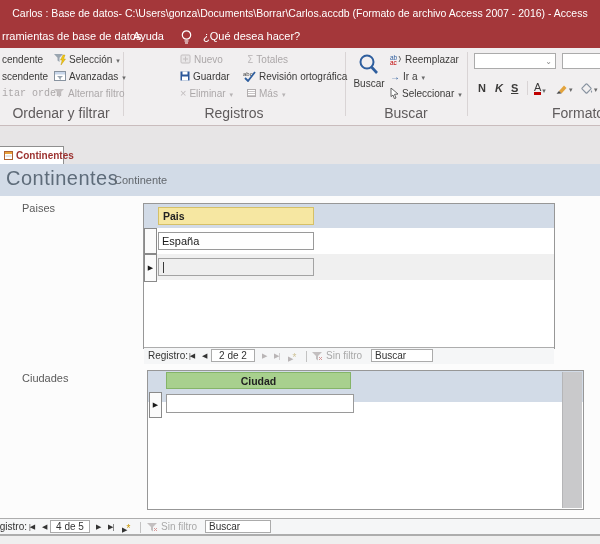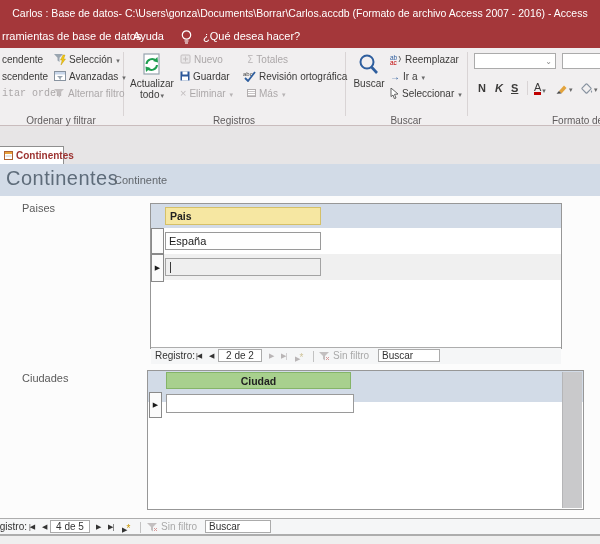--- a/index.html
+++ b/index.html
@@ -14,21 +14,21 @@
   
   .titlebar { left:0; top:0; width:600px; height:26px; background:#a4373a;
     display:flex; align-items:center; justify-content:center; }
   .titlebar span { color:#fff; font-size:10.5px; white-space:nowrap; }
   .menubar { left:0; top:26px; width:600px; height:22px; background:#a4373a; color:#fff; font-size:11px; }
   .menubar .mi { position:absolute; top:4px; white-space:nowrap; cursor:default; }
 
   
   .ribbon { left:0; top:48px; width:600px; height:78px; background:#f1eff0; border-bottom:1px solid #c9bcbd; }
   .vsep { position:absolute; top:4px; height:64px; width:1px; background:#d9d4d5; }
-  .grp-label { position:absolute; top:67px; font-size:10px; color:#5f5b5c; text-align:center; white-space:nowrap; }
+  .grp-label { position:absolute; top:57px; font-size:14px; color:#5f5b5c; text-align:center; white-space:nowrap; }
   .rbtn { position:absolute; height:16px; display:flex; align-items:center; gap:3px;
           font-size:10px; white-space:nowrap; color:#3b3a39; cursor:default;justify-content:center; }
   .rbtn.gray, .rbtn.gray .gl { color:#aca8a9; }
   .chv::after { content:"▾"; font-size:7px; color:#6a6a6a; margin-left:1px; }
   .gray .chv::after { color:#b7b3b4; }
   .bigbtn { position:absolute; width:44px; top:3px; height:62px; text-align:center; font-size:10px; cursor:default; }
   .bigbtn .bicon { margin:2px auto 1px auto; width:24px; height:24px; display:block; }
   .combo { position:absolute; height:16px; background:#fff; border:1px solid #ababab;
            display:flex; align-items:center; justify-content:flex-end; padding-right:3px; }
   .combo .cchv { font-size:8px; color:#8a8a8a; }
@@ -153,33 +153,20 @@
     <div class="rbtn gray" style="left:54px; top:37px;">
       <span class="icon">
         <svg width="11" height="9" viewBox="0 0 11 9">
           <polygon points="0,0 10,0 6,4 6,8.5 4,7 4,4" fill="#c3bfc0"></polygon>
         </svg>
       </span>
       <span>Alternar filtro</span>
     </div>
     <div class="grp-label" style="left:0; width:122px;">Ordenar y filtrar</div>
 
-    <div class="bigbtn" style="left:130px;">
-      <span class="bicon">
-        <svg width="24" height="24" viewBox="0 0 24 24">
-          <rect x="4" y="1" width="15" height="20" fill="#fff" stroke="#97a3ae" stroke-width="1.2"></rect>
-          <path d="M6.5 11 a5.5 5.5 0 0 1 9.5 -3.2" fill="none" stroke="#1e9e50" stroke-width="2"></path>
-          <polygon points="17.5,4 18,9.5 13,8" fill="#1e9e50"></polygon>
-          <path d="M17 12 a5.5 5.5 0 0 1 -9.5 3.2" fill="none" stroke="#1e9e50" stroke-width="2"></path>
-          <polygon points="6,19 5.5,13.5 10.5,15" fill="#1e9e50"></polygon>
-        </svg>
-      </span>
-      <div>Actualizar</div>
-      <div><span>todo</span><span class="chv"></span></div>
-    </div>
 
     <div class="rbtn gray" style="left:180px; top:3px;">
       <span class="icon">
         <svg width="11" height="10" viewBox="0 0 11 10">
           <rect x="1" y="1" width="9" height="8" rx="1" fill="#e9e7e8" stroke="#c3bfc0"></rect>
           <line x1="3" y1="5" x2="8" y2="5" stroke="#c3bfc0"></line>
             <line x1="5.5" y1="2.5" x2="5.5" y2="7.5" stroke="#c3bfc0"></line>
         </svg>
       </span>
       <span>Nuevo</span>
@@ -306,21 +293,21 @@
 
   <div class="abs formheader">
     <div class="form-title">Continentes</div>
     <div class="field-label">Continente</div>
   </div>
 
   <div class="abs detail">
 
     <div class="sec-label" style="left:22px; top:6px;">Paises</div>
 
-    <div class="subform" style="left:150px; top:7px; width:412px; height:146px;">
+    <div class="subform" style="left:143px; top:7px; width:412px; height:146px;">
       <div class="sf-header" style="height:24px;">
         <div class="hdr-cell" style="left:14px; top:3px; width:156px; height:18px; background:#f6e7a2; border:1px solid #d5c068; padding-left:4px;">
           <span>Pais</span>
         </div>
       </div>
       <div class="altrow" style="left:0; top:50px; width:410px; height:26px;"></div>
 
       <div class="sel-box" style="left:0px; top:24px; height:26px;"></div>
       <input class="txtbox" style="left: 14px; top: 28px; width: 156px; height: 18px; border-color: rgb(154, 154, 154);" readonly="" value="España">
 

